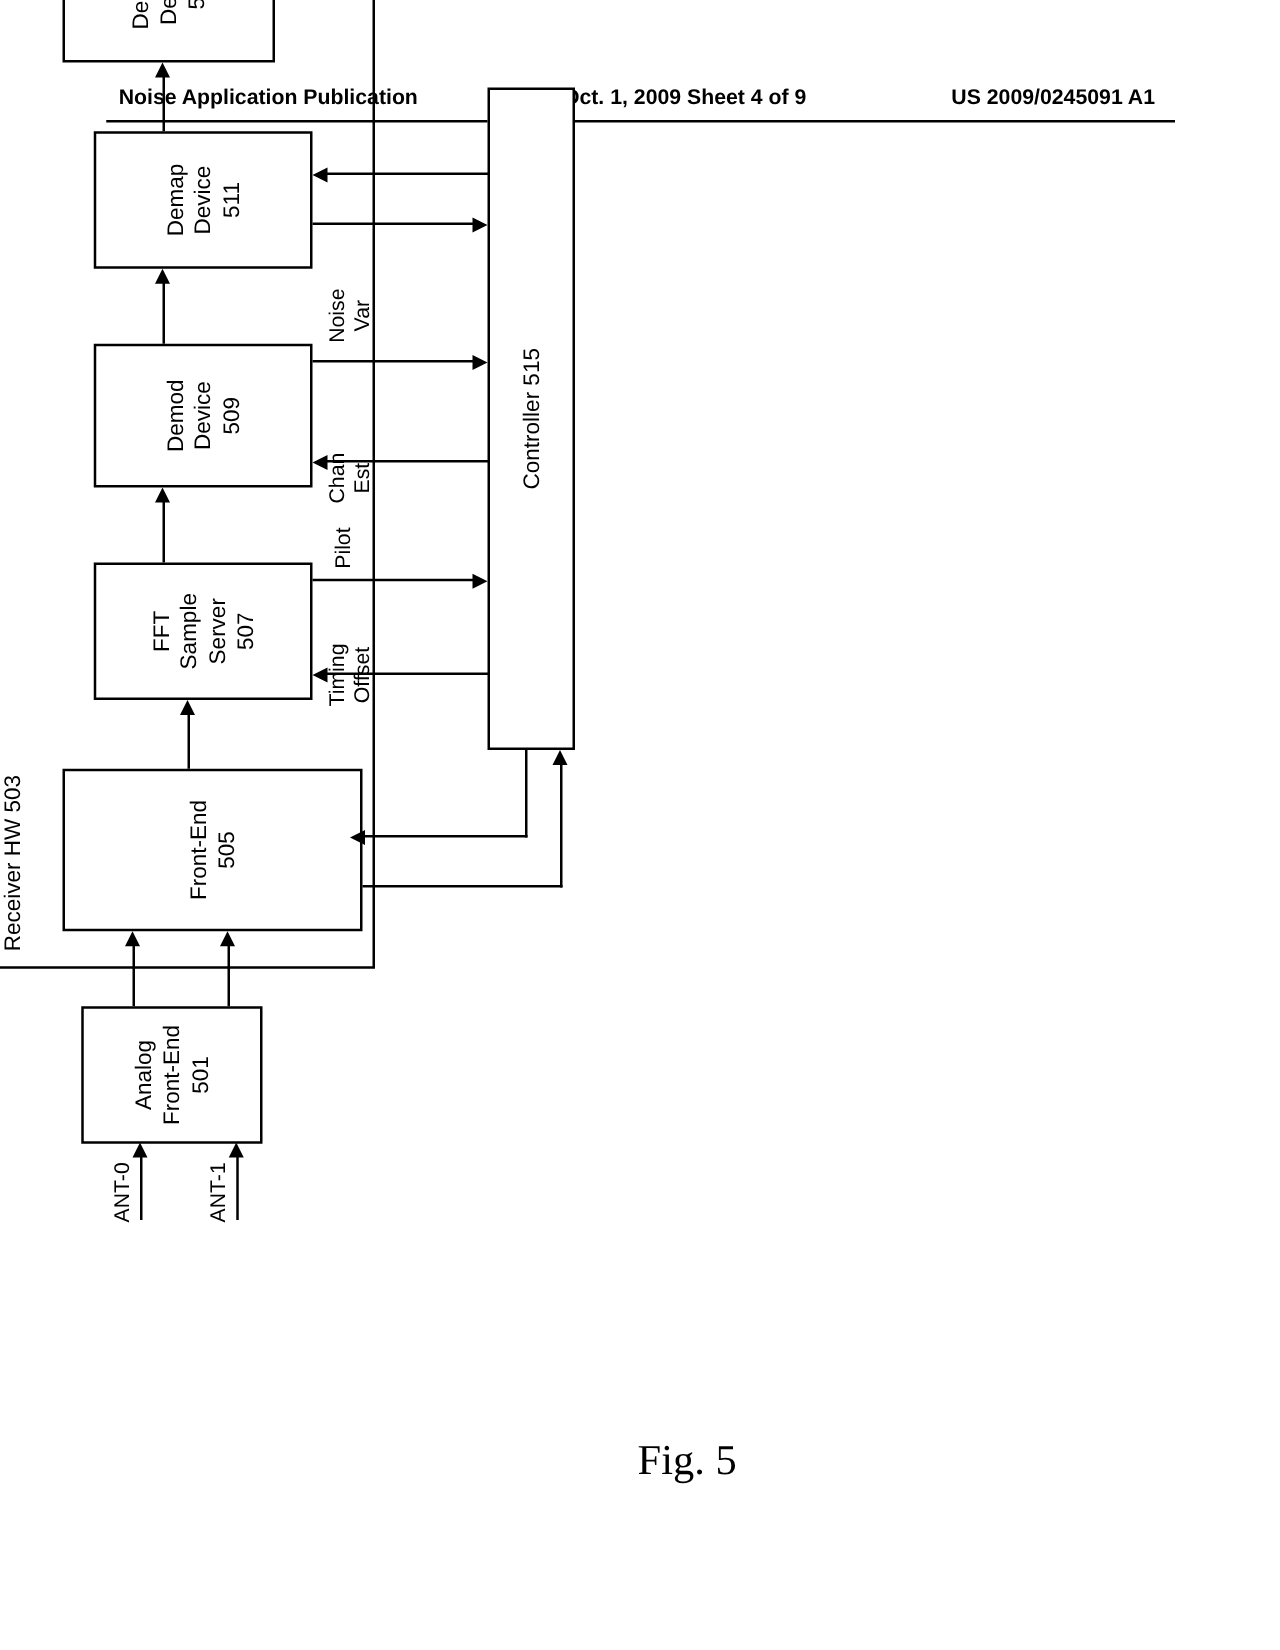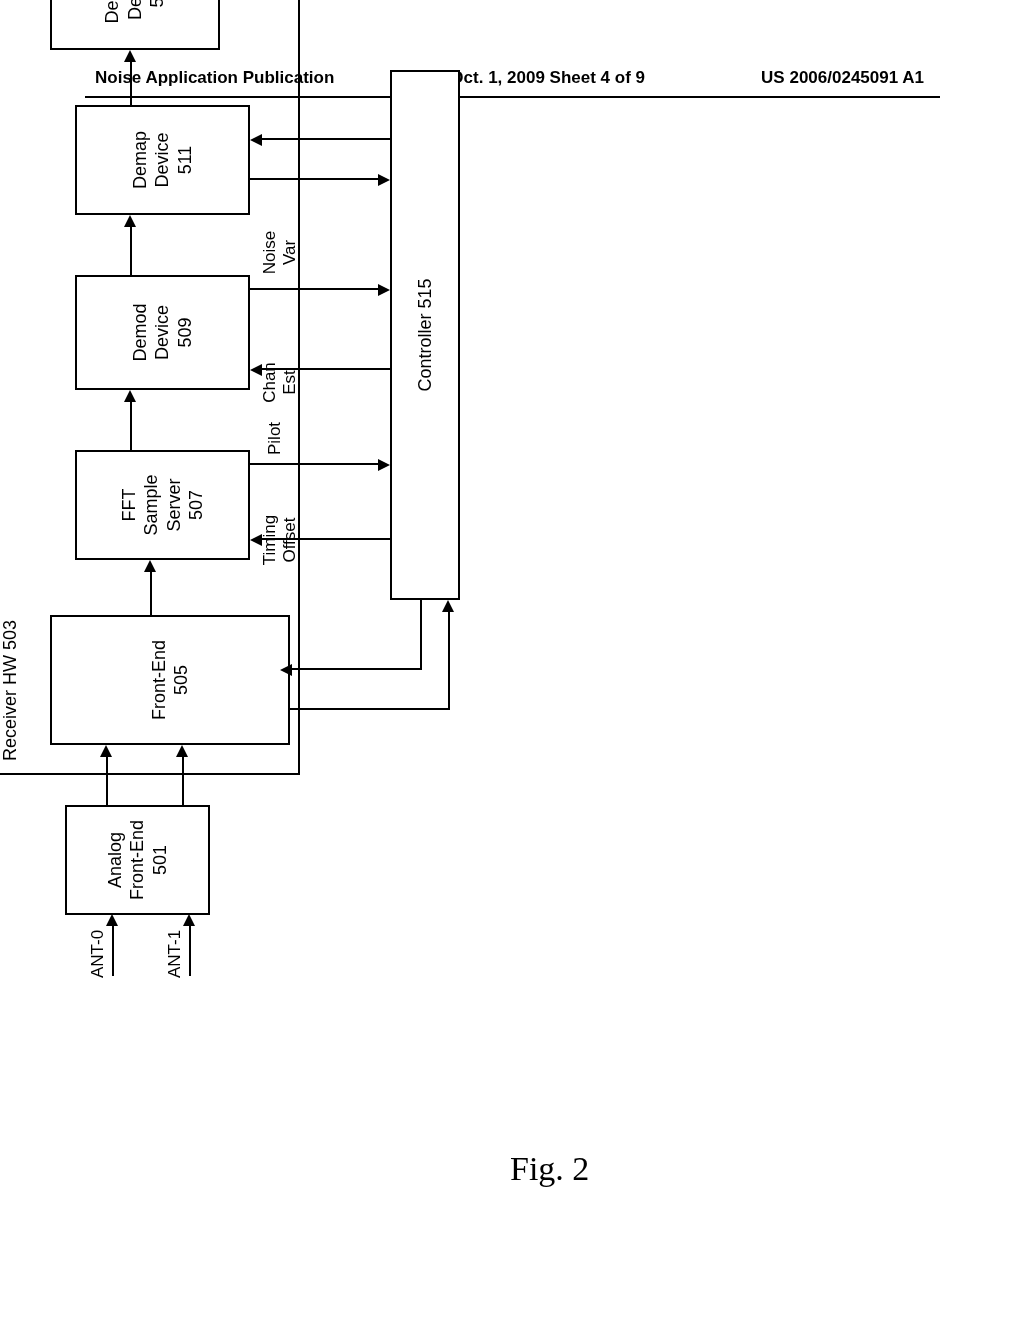--- a/index.html
+++ b/index.html
@@ -118,21 +118,21 @@
     font-size: 34px;
     font-family: "Times New Roman", serif;
   }
 </style>
 </head>
 <body>
 
 <div class="header">
   <span>Noise Application Publication</span>
   <span>Oct. 1, 2009  Sheet 4 of 9</span>
-  <span>US 2006/0245091 A1</span>
+  <span>US 2009/0245091 A1</span>
 </div>
 <div class="header-rule"></div>
 
 <div class="figure-area">
 
   <div class="diagram-wrap">
     <div class="diagram">
 
       <div class="receiver-outline" style="left:195px; top:30px; width:870px; height:310px;"></div>
       <div class="receiver-label" style="left:205px; top:40px;">Receiver HW 503</div>
@@ -217,14 +217,14 @@
 Var</div>
 
       <div class="arrow v" style="left:790px; top:290px; height:130px;"></div>
       <div class="arrow-head down" style="left:784px; top:418px;"></div>
       <div class="arrow v" style="left:830px; top:300px; height:132px;"></div>
       <div class="arrow-head up" style="left:824px; top:290px;"></div>
 
     </div>
   </div>
 
-  <div class="fig-caption" style="left:400px; top:1010px;">Fig. 2</div>
+  <div class="fig-caption" style="left:400px; top:1010px;">Fig. 5</div>
 </div>
 
 </body></html>

